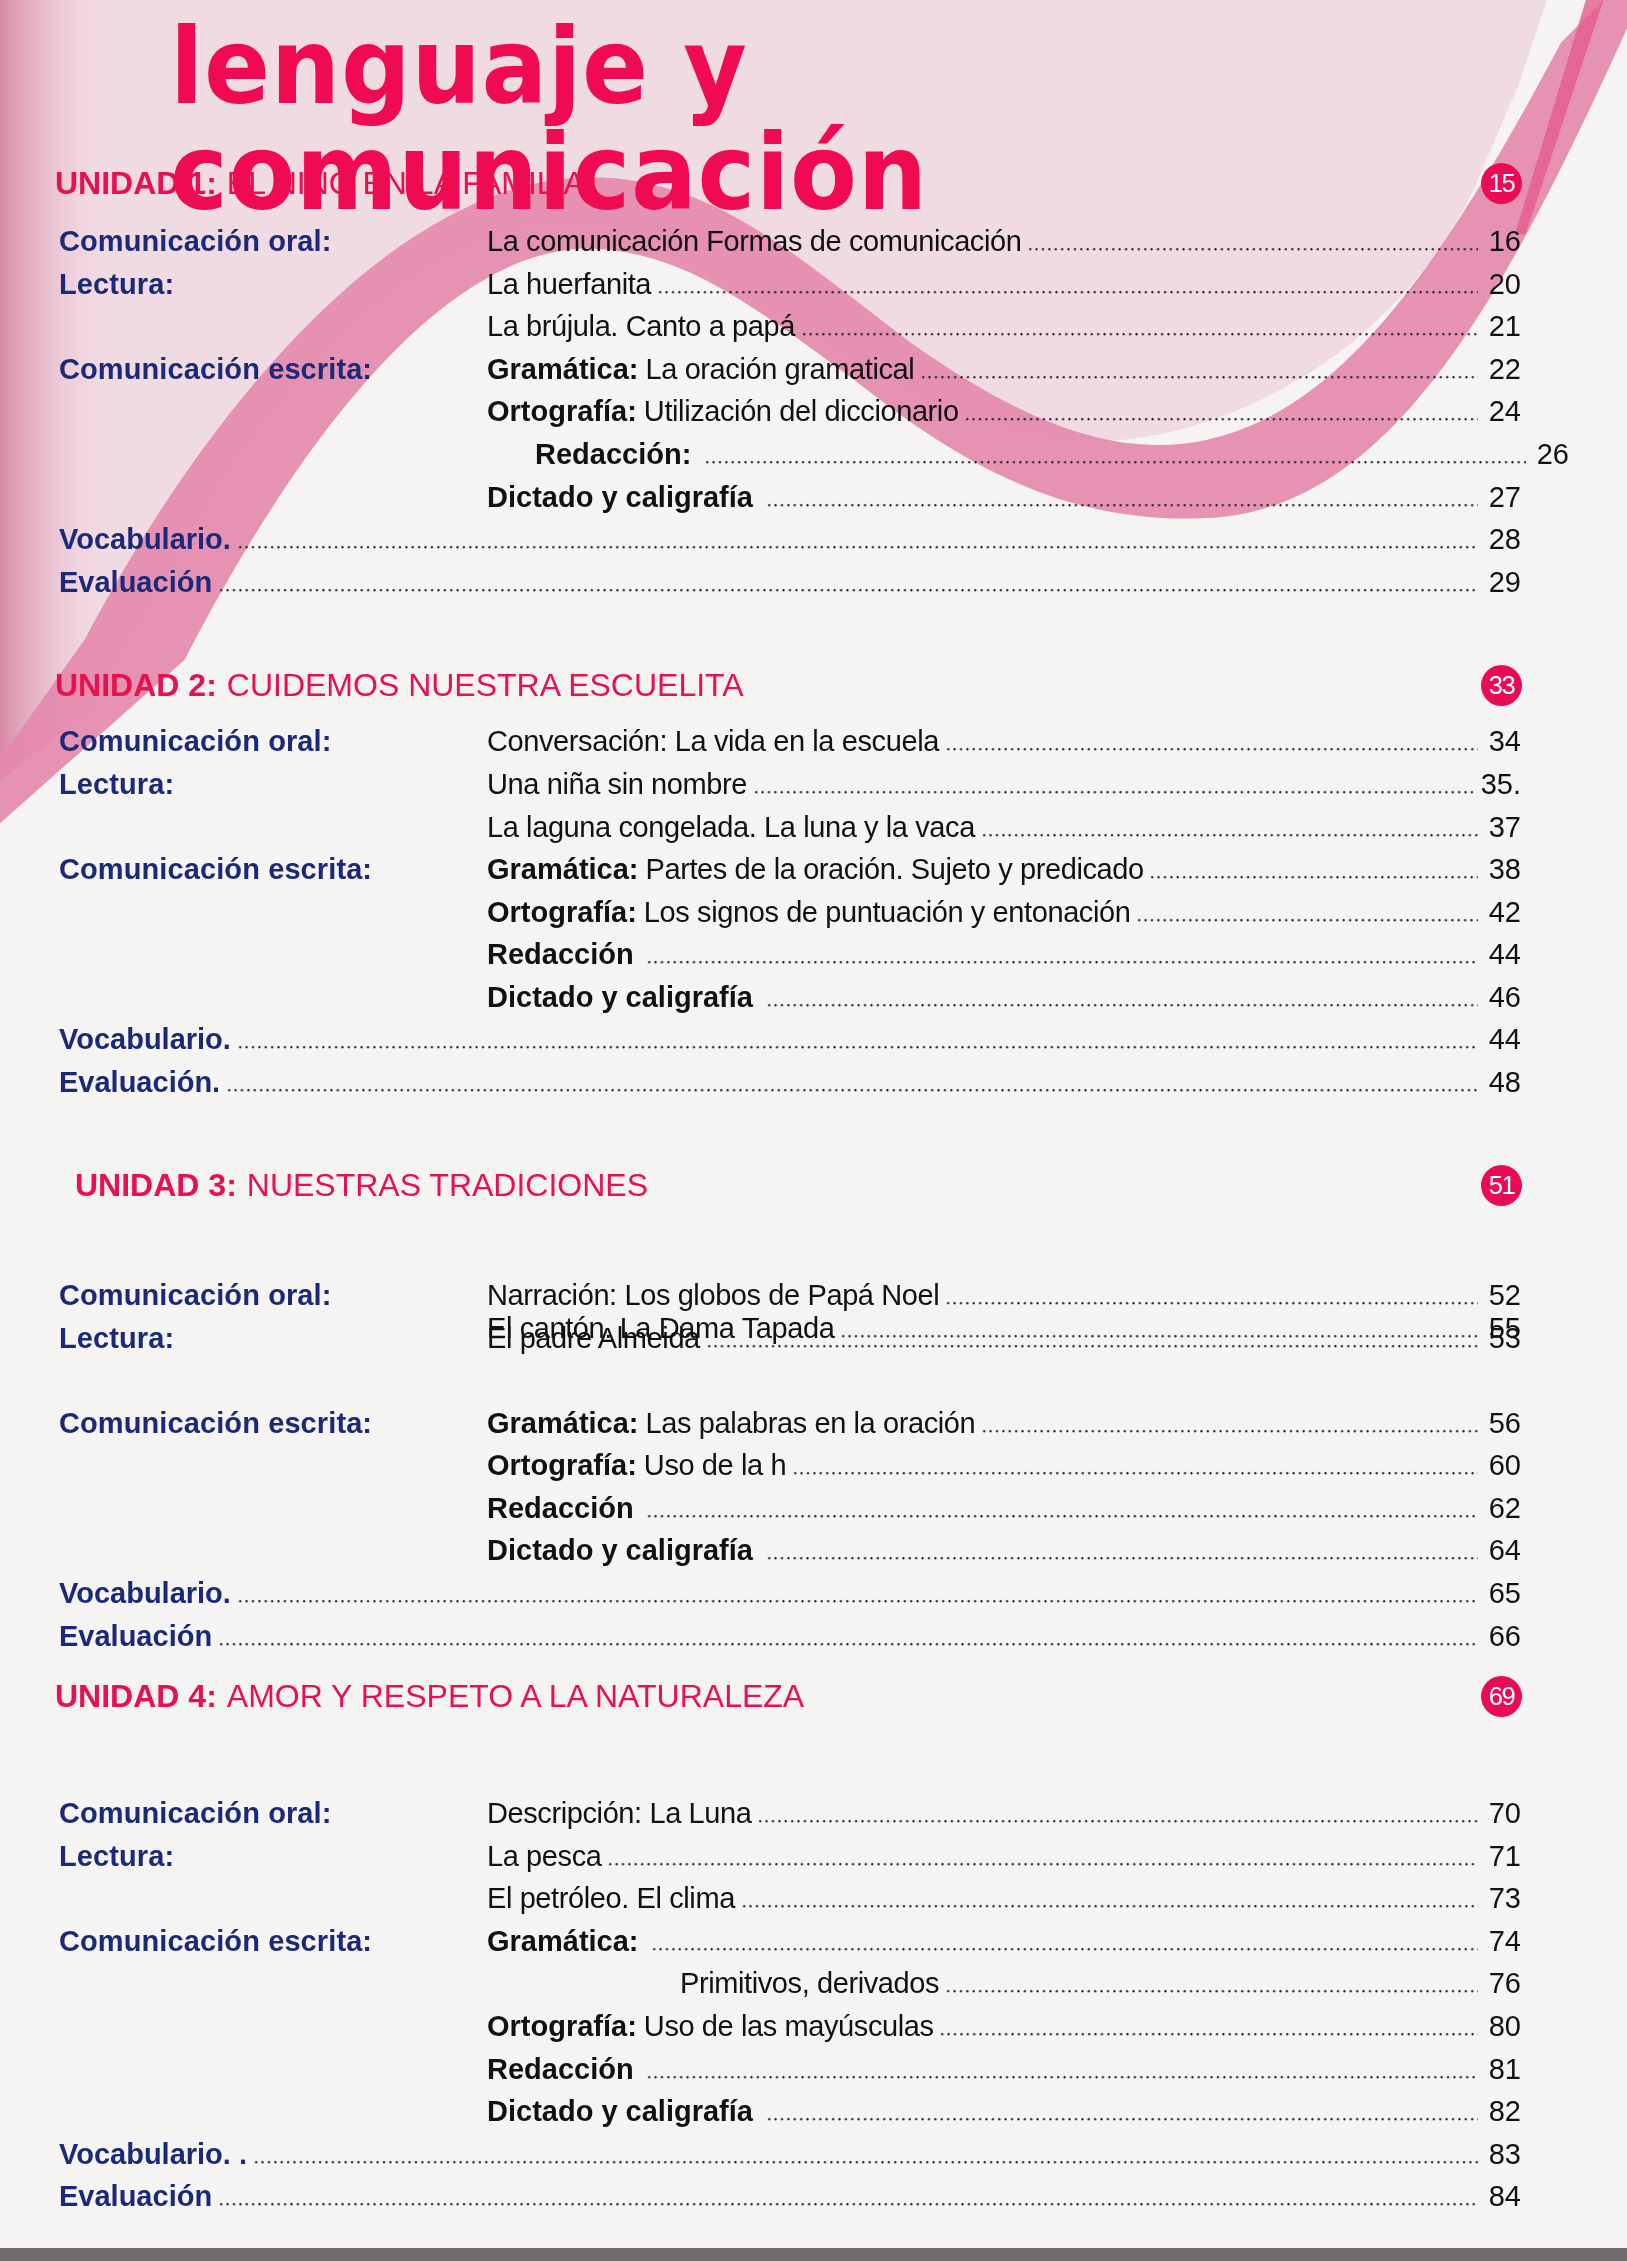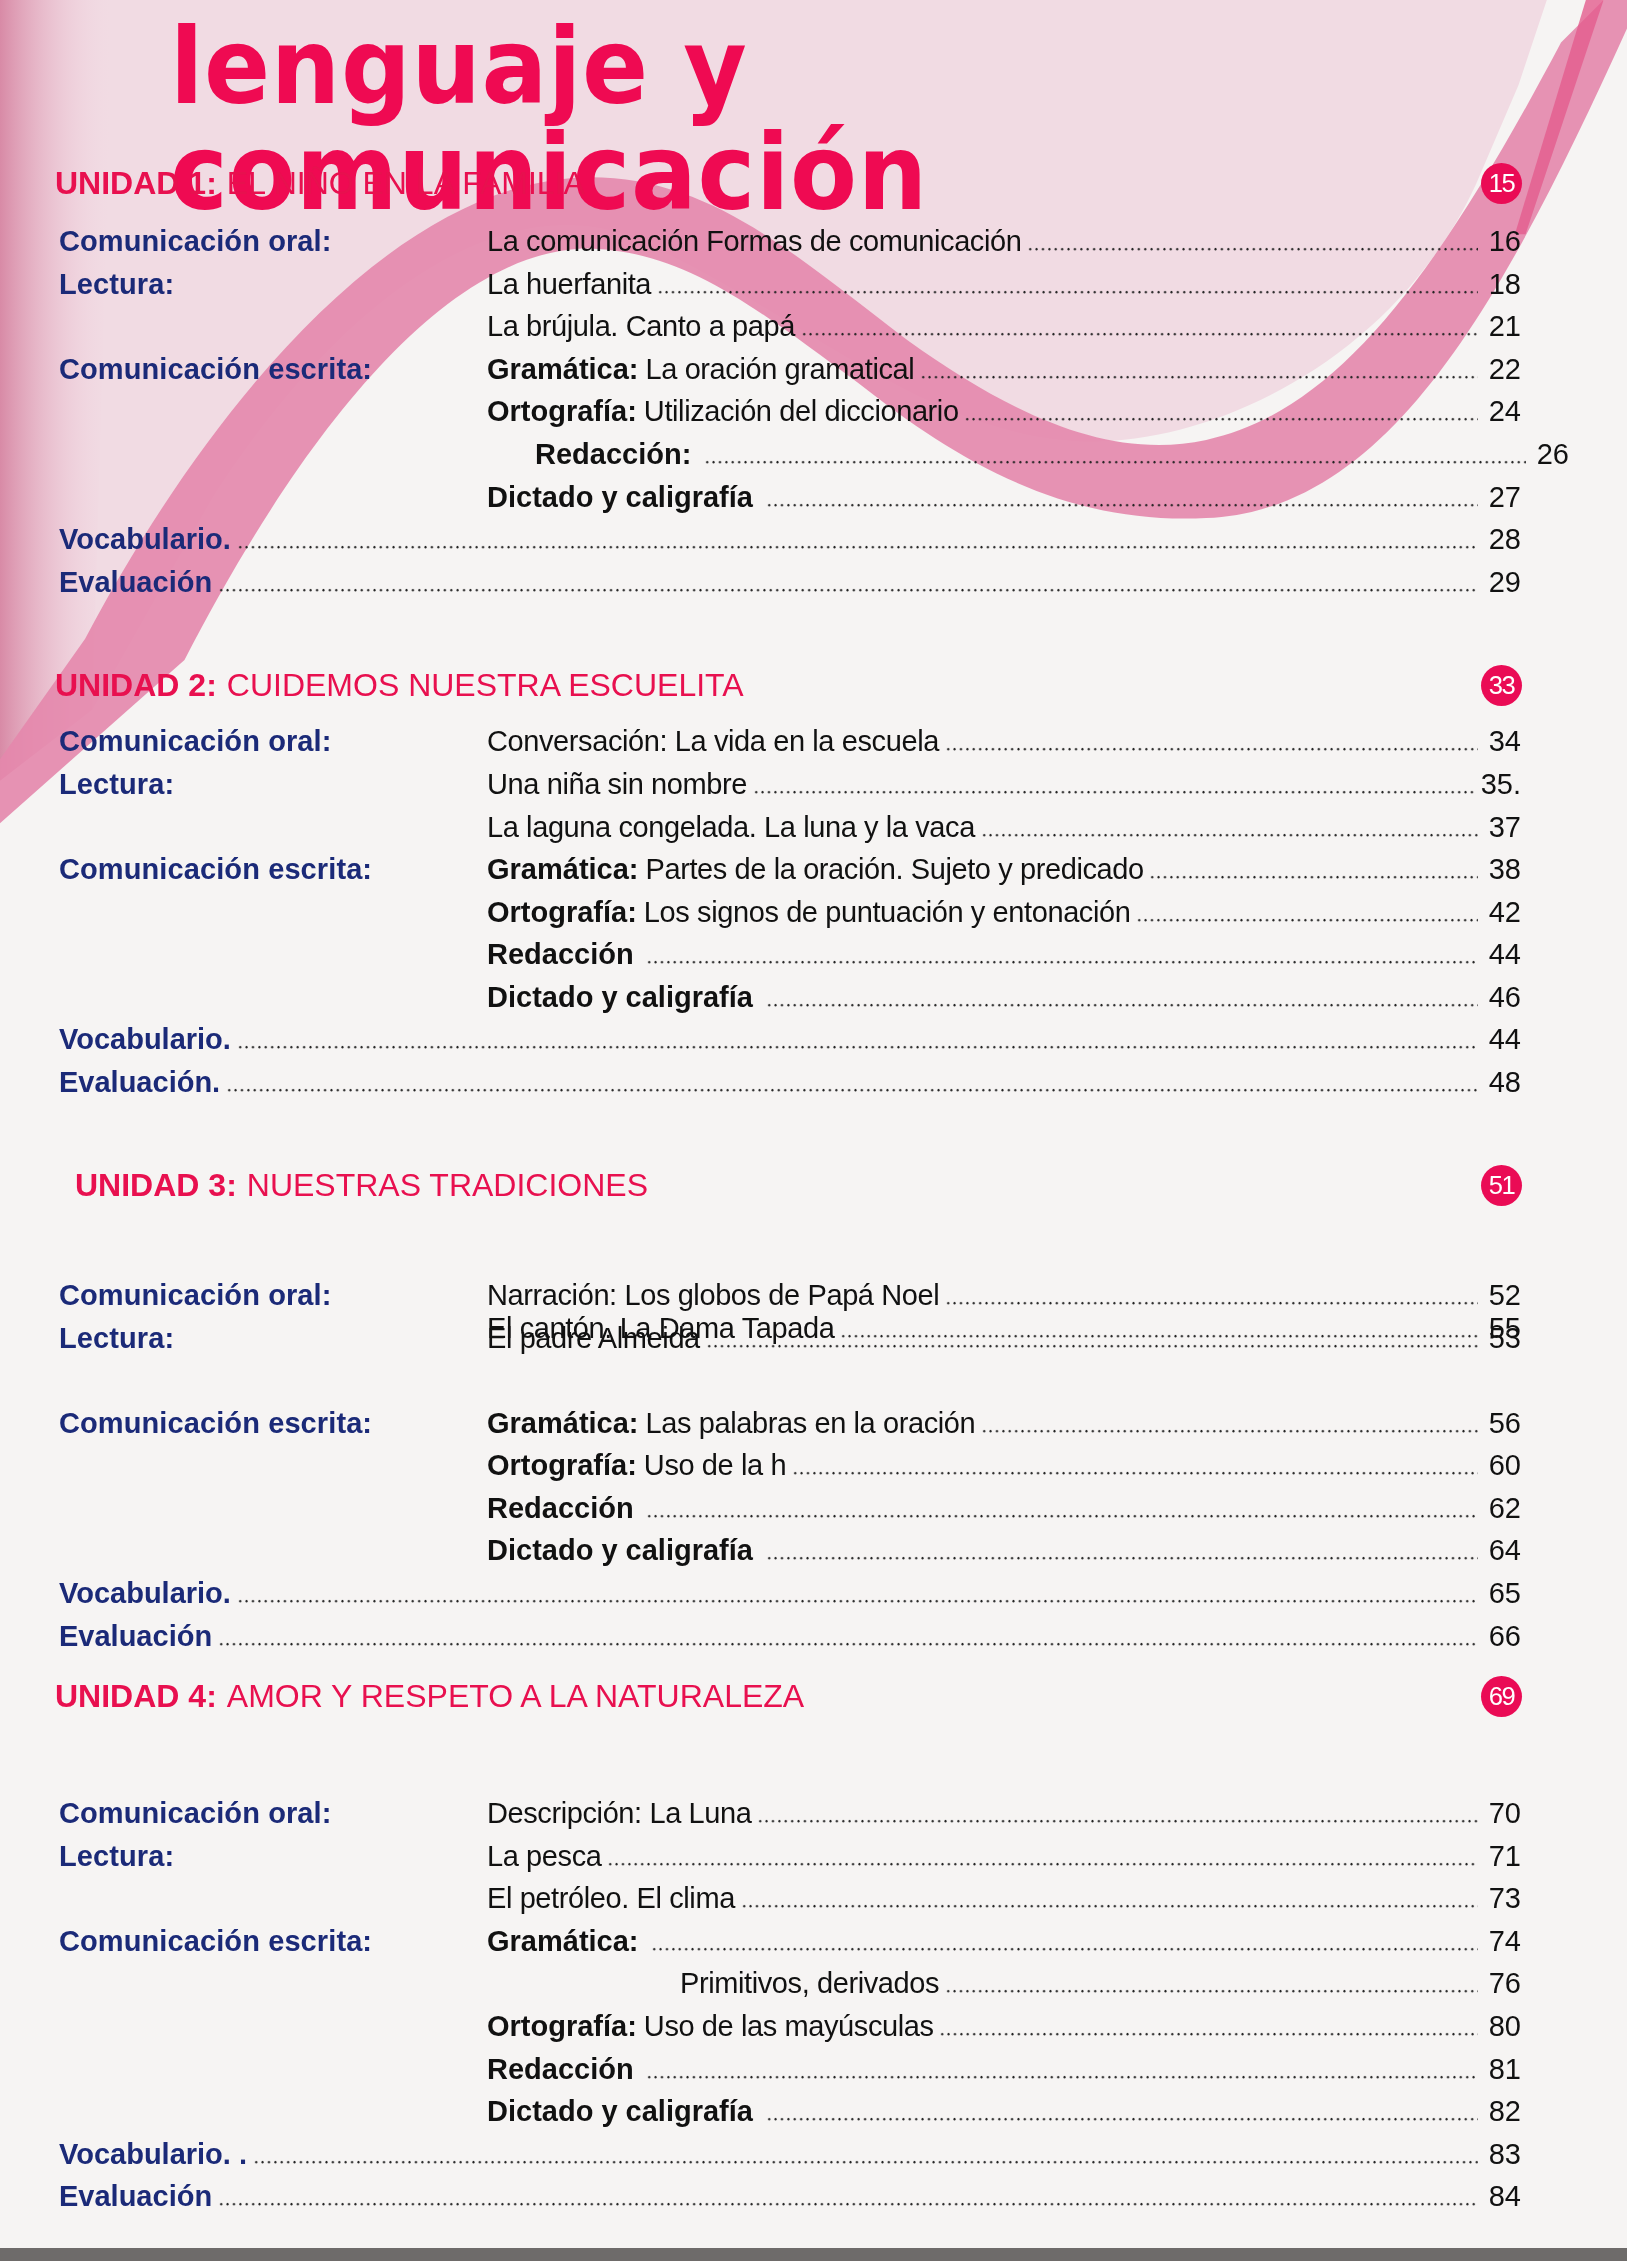--- a/index.html
+++ b/index.html
@@ -84,21 +84,21 @@
         <span class="txt">La comunicación Formas de comunicación</span>
         <span class="leader"></span>
         <span class="page">16</span>
       </div>
     </div>
     <div class="row" style="top: 263px;">
       <span class="cat">Lectura:</span>
       <div class="entry">
         <span class="txt">La huerfanita</span>
         <span class="leader"></span>
-        <span class="page">18</span>
+        <span class="page">20</span>
       </div>
     </div>
     <div class="row" style="top: 305px;">
       <div class="entry">
         <span class="txt">La brújula. Canto a papá</span>
         <span class="leader"></span>
         <span class="page">21</span>
       </div>
     </div>
     <div class="row" style="top: 348px;">

